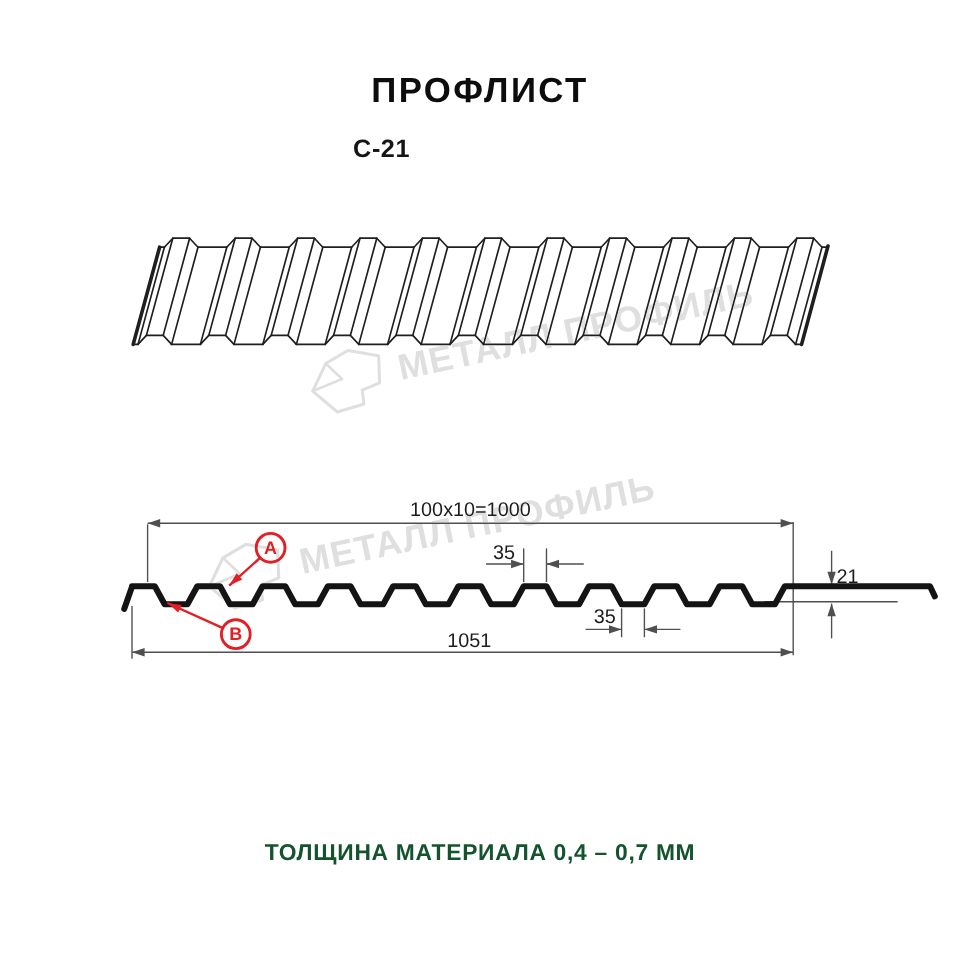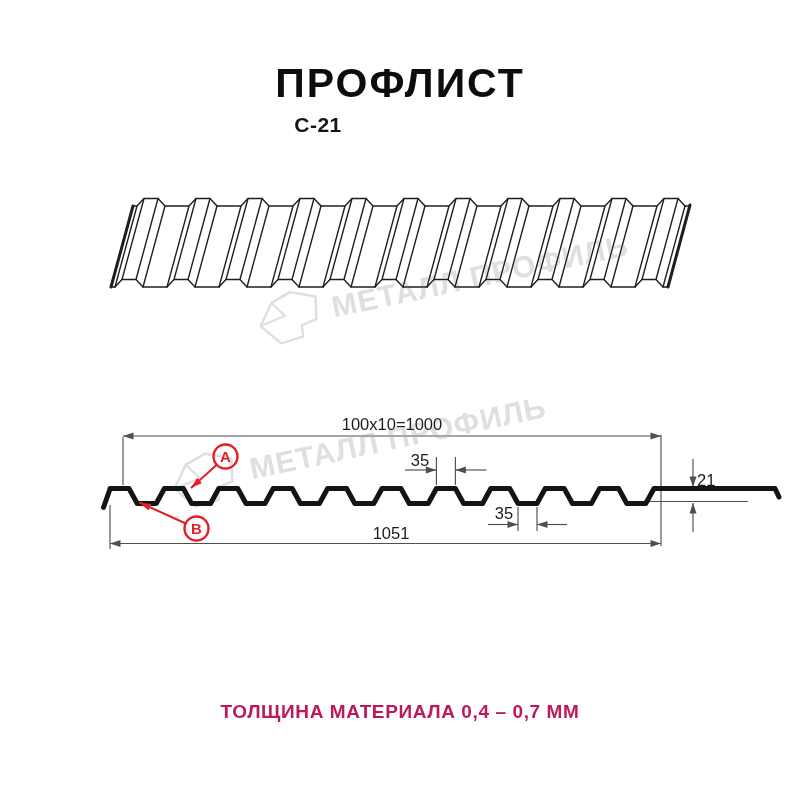--- a/index.html
+++ b/index.html
@@ -2,29 +2,29 @@
 <html><head>
 <meta charset="utf-8">
 <style>
   html,body{margin:0;padding:0;background:#ffffff;}
   .stage{
     position:relative;width:800px;height:800px;background:#ffffff;overflow:hidden;
     font-family:"Liberation Sans", sans-serif;
   }
   .title{
     position:absolute;left:0;top:60px;width:800px;text-align:center;
-    font-size:41px;font-weight:800;letter-spacing:2px;color:#0d0d0d;
+    font-size:29px;font-weight:800;letter-spacing:2px;color:#0d0d0d;
   }
   .subtitle{
     position:absolute;left:0;top:113px;width:636px;text-align:center;
     font-size:21px;font-weight:600;letter-spacing:0.5px;color:#151515;
   }
   .footer-note{
     position:absolute;left:0;top:701px;width:800px;text-align:center;
-    font-size:19px;font-weight:700;letter-spacing:0.6px;color:#be185d;
+    font-size:19px;font-weight:700;letter-spacing:0.6px;color:#14532d;
   }
   .drawing-svg{position:absolute;left:0;top:0;z-index:1;}
   .watermark{
     position:absolute;display:flex;align-items:center;gap:10px;
     transform:rotate(-12deg);transform-origin:left center;
     mix-blend-mode:darken;z-index:3;pointer-events:none;white-space:nowrap;
   }
   .watermark .wm-text{
     font-size:30px;font-weight:700;letter-spacing:1px;color:#dfdfdf;
   }

